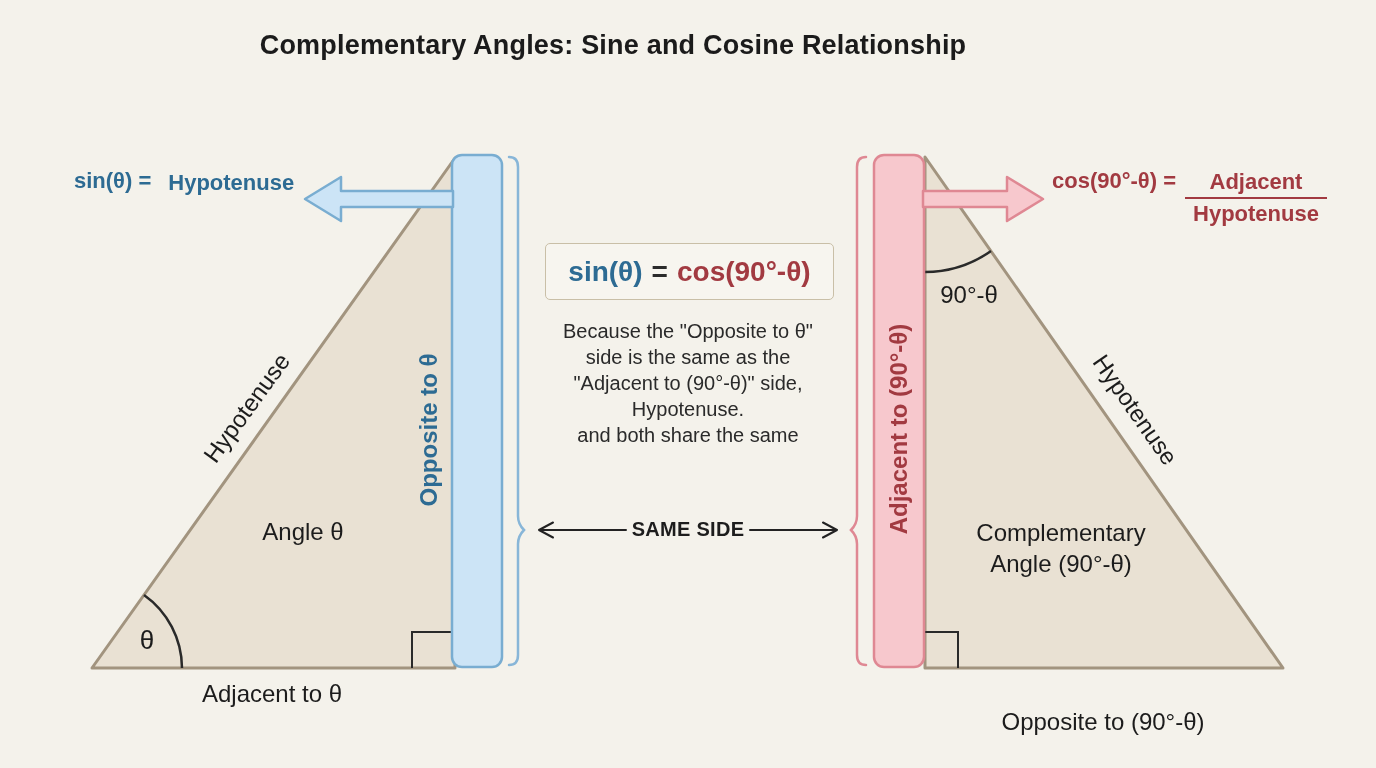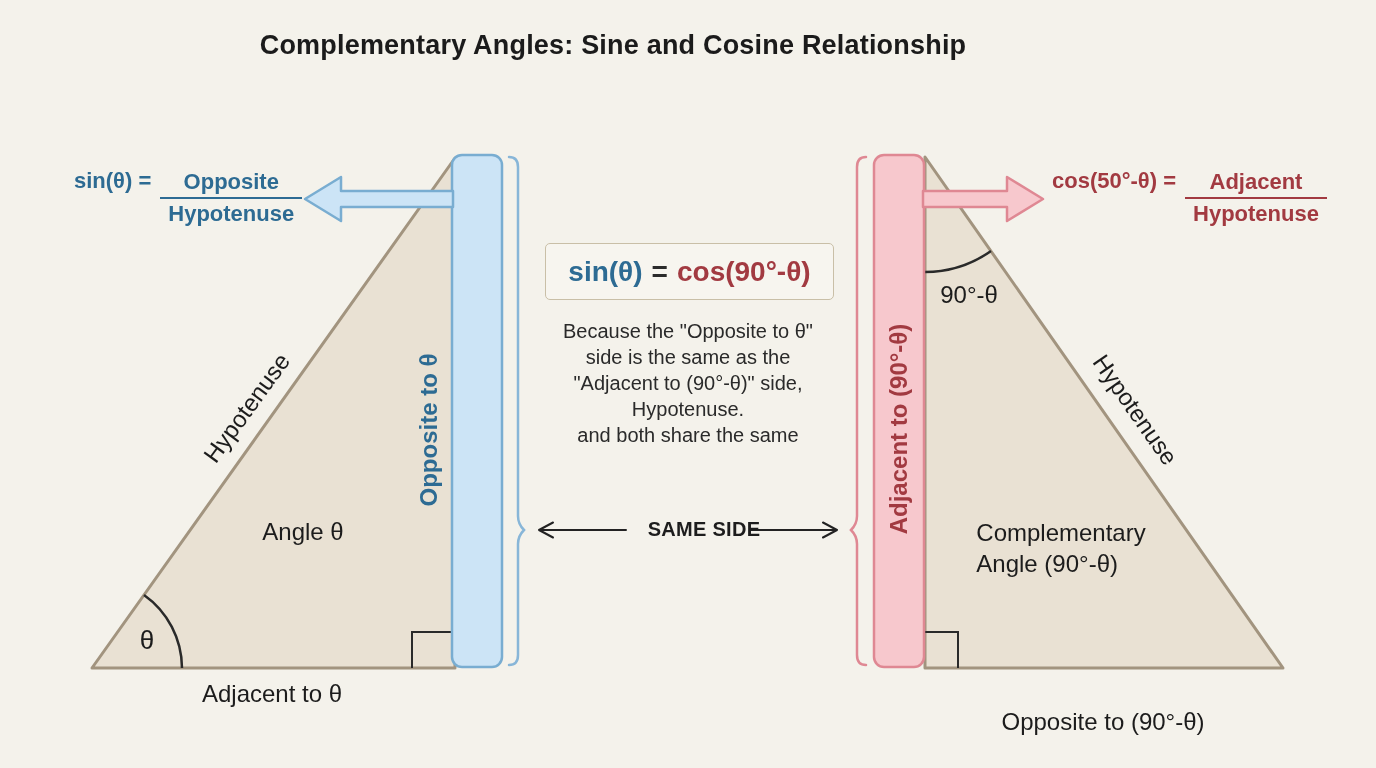--- a/index.html
+++ b/index.html
@@ -52,34 +52,33 @@
     text-align:center;
     font-size:20px;line-height:26px;
     color:#2a2a2a;
   }
 
   .same-side{
     left:628px;top:518px;width:120px;
     text-align:center;
     font-size:20px;font-weight:bold;color:#1d1d1d;
     letter-spacing:.3px;
-    margin-left:16px;
   }
 
   .tri-label{
     color:#1c1c1c;font-size:24px;font-weight:500;
     white-space:nowrap;
   }
   .center-anchor{transform:translate(-50%,-50%);}
   .rot-left-hyp{transform:translate(-50%,-50%) rotate(-54deg);}
   .rot-right-hyp{transform:translate(-50%,-50%) rotate(55deg);}
   .rot-vert{transform:translate(-50%,-50%) rotate(-90deg);}
   .side-blue{color:#2d6b93;font-weight:bold;}
   .side-red{color:#a23a41;font-weight:bold;}
-  .two-line{line-height:31px;}
+  .two-line{text-align:center;line-height:31px;}
   .theta-label{font-size:26px;}
 </style>
 </head>
 <body>
 
 <div class="canvas">
 
   <svg width="1376" height="768" viewBox="0 0 1376 768">
 
     <polygon points="92,668 455,158 455,668" fill="#e9e1d3" stroke="#a2947f" stroke-width="3" stroke-linejoin="round"></polygon>
@@ -103,27 +102,26 @@
 
     <path d="M626,530 L539,530 M539,530 L553,522.5 M539,530 L553,537.5" fill="none" stroke="#222222" stroke-width="2" stroke-linecap="round"></path>
     <path d="M750,530 L837,530 M837,530 L823,522.5 M837,530 L823,537.5" fill="none" stroke="#222222" stroke-width="2" stroke-linecap="round"></path>
   </svg>
 
   <div class="abs title">Complementary Angles: Sine and Cosine Relationship</div>
 
   <div class="abs formula blue">
     <span>sin(θ) =</span>
     <span class="frac">
-      <div class="num">Opposite</div>
       <div class="den">Hypotenuse</div>
     </span>
   </div>
 
   <div class="abs formula red">
-    <span>cos(50°-θ) =</span>
+    <span>cos(90°-θ) =</span>
     <span class="frac">
       <div class="num">Adjacent</div>
       <div class="den">Hypotenuse</div>
     </span>
   </div>
 
   <div class="abs identity-box">
     <span class="lhs">sin(θ)</span>
     <span class="eq">=</span>
     <span class="rhs">cos(90°-θ)</span>

